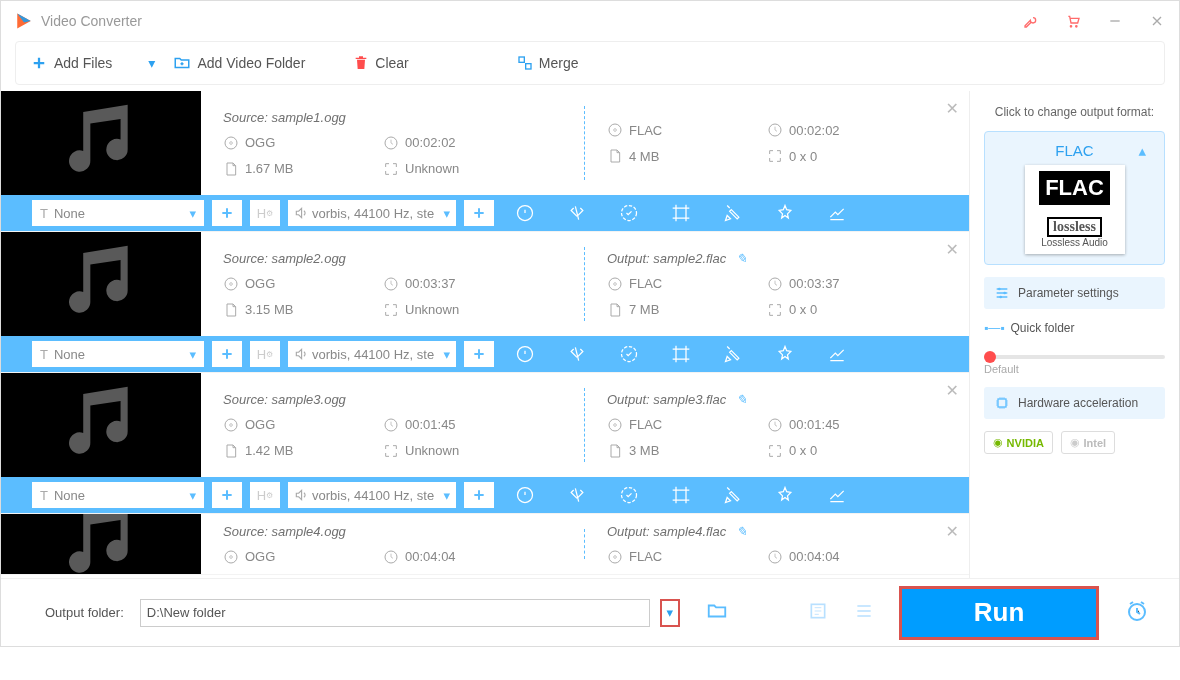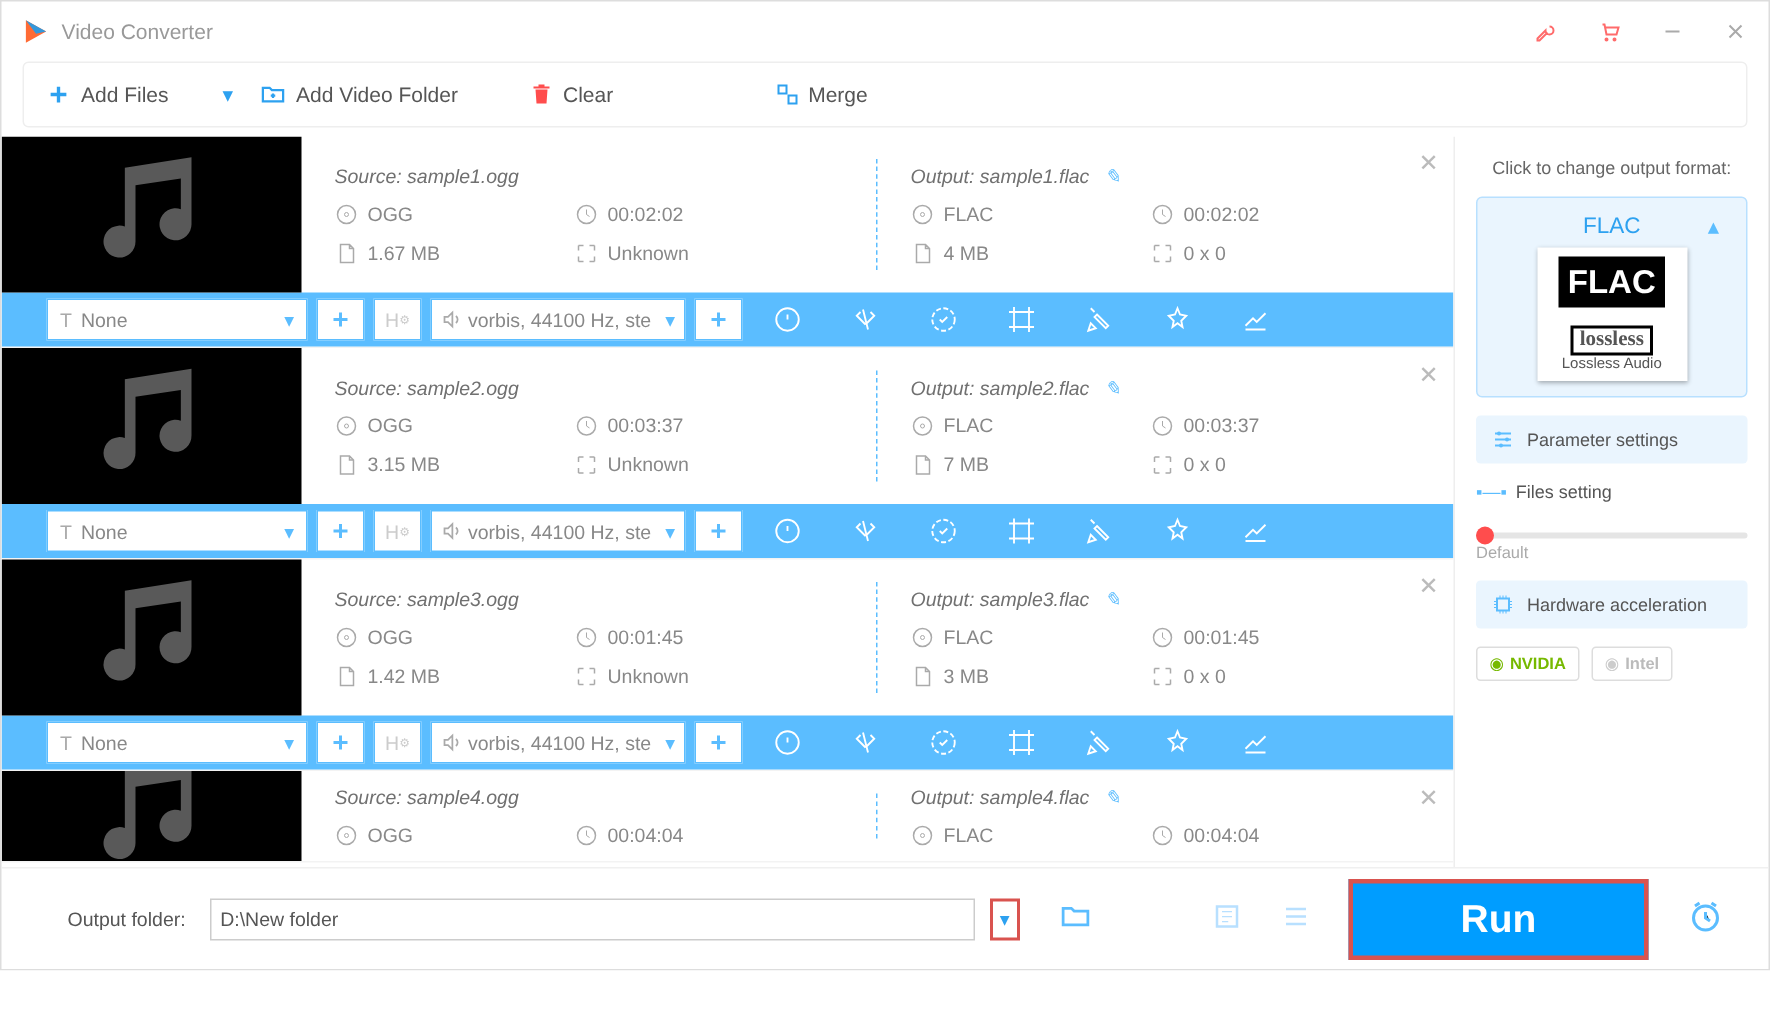--- a/index.html
+++ b/index.html
@@ -150,21 +150,20 @@
                   <span class="meta-item"><svg width="16" height="16" viewBox="0 0 24 24">
                       <path stroke="#aaa" fill="none" stroke-width="1.5" d="M6 3h9l4 4v14H6zM15 3v4h4"></path>
                     </svg>1.67 MB</span>
                   <span class="meta-item"><svg width="16" height="16" viewBox="0 0 24 24">
                       <path stroke="#aaa" fill="none" stroke-width="1.5" d="M4 4h5M4 4v5M20 4h-5M20 4v5M4 20h5M4 20v-5M20 20h-5M20 20v-5"></path>
                     </svg>Unknown</span>
                 </div>
         </div>
         <div class="out">
           <span class="close-x">✕</span>
-          <div class="label">Output: sample1.flac<span class="edit-icon">✎</span></div>
           <div class="meta">
                   <span class="meta-item"><svg width="16" height="16" viewBox="0 0 24 24">
                       <circle cx="12" cy="12" r="9" stroke="#aaa" fill="none" stroke-width="1.5"></circle>
                       <circle cx="12" cy="12" r="2" stroke="#aaa" fill="none"></circle>
                     </svg>FLAC</span>
                   <span class="meta-item"><svg width="16" height="16" viewBox="0 0 24 24">
                       <circle cx="12" cy="12" r="9" stroke="#aaa" fill="none" stroke-width="1.5"></circle>
                       <path stroke="#aaa" d="M12 7v5l3 2"></path>
                     </svg>00:02:02</span>
                 </div>
@@ -482,21 +481,21 @@
       <svg width="16" height="16" viewBox="0 0 24 24">
             <path stroke="#5bbdff" stroke-width="2" d="M4 6h16M4 12h16M4 18h16"></path>
             <circle fill="#5bbdff" cx="8" cy="6" r="2"></circle>
             <circle fill="#5bbdff" cx="16" cy="12" r="2"></circle>
             <circle fill="#5bbdff" cx="10" cy="18" r="2"></circle>
           </svg>
       <span>Parameter settings</span>
     </div>
     <div class="qs">
       <span style="color:#5bbdff">▪—▪</span>
-      <span>Files setting</span>
+      <span>Quick folder</span>
     </div>
     <div>
       <div class="slider"></div>
       <div class="def">Default</div>
     </div>
     <div class="side-btn">
       <svg width="16" height="16" viewBox="0 0 24 24">
             <rect fill="none" stroke="#5bbdff" stroke-width="2" x="6" y="6" width="12" height="12"></rect>
             <path stroke="#5bbdff" d="M9 3v3M12 3v3M15 3v3M9 18v3M12 18v3M15 18v3M3 9h3M3 12h3M3 15h3M18 9h3M18 12h3M18 15h3"></path>
           </svg>

